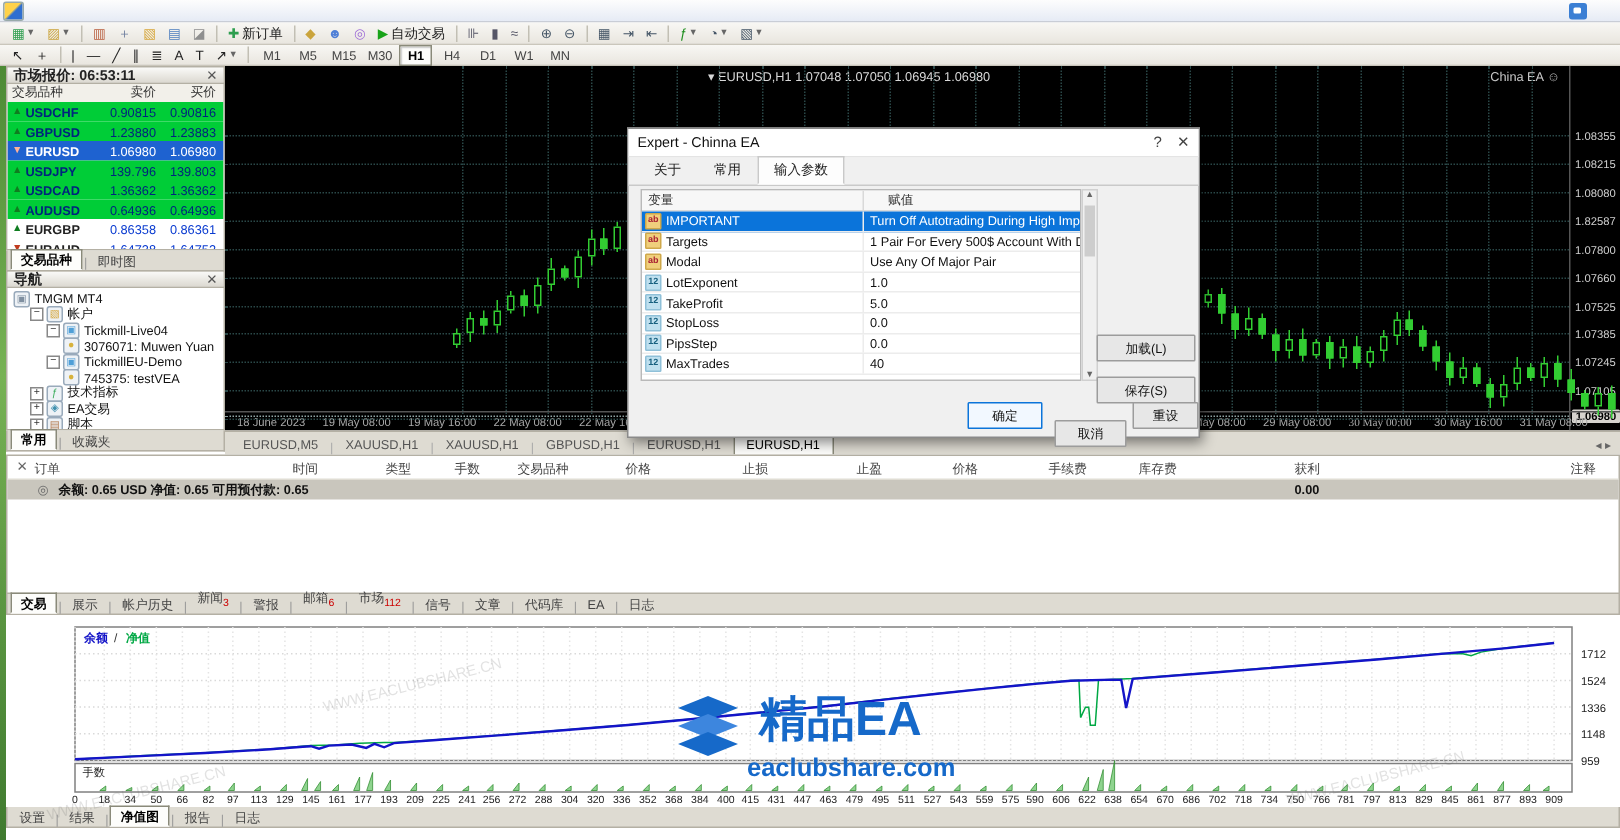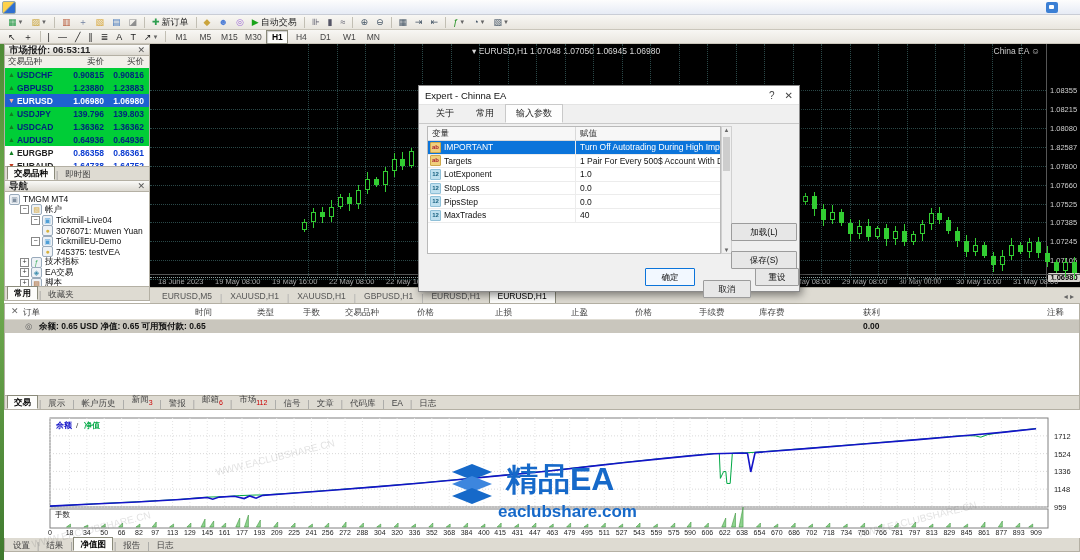--- a/index.html
+++ b/index.html
@@ -30,21 +30,21 @@
   
   .panel-h{background:linear-gradient(#fafaf8,#dcd9d1);border:1px solid #b4b0a4;border-bottom:1px solid #b4b0a4;
            font-weight:bold;font-size:9.5px;display:flex;align-items:center;padding:0 4px;box-sizing:border-box;color:#222;}
   .panel-h .x{margin-left:auto;color:#555;font-size:9px;}
   .mw{left:4px;top:44px;width:146px;}
   .mw-colh{display:flex;background:#f2f0ea;border-left:1px solid #b4b0a4;border-right:1px solid #b4b0a4;height:12px;
            font-size:8.5px;color:#333;align-items:center;box-sizing:border-box;padding:0 3px;}
   .mw-body{border-left:1px solid #b4b0a4;border-right:1px solid #b4b0a4;border-bottom:1px solid #b4b0a4;background:#fff;height:98px;overflow:hidden;}
   .mw-row{display:flex;height:13px;align-items:center;font-size:8.5px;padding:0 3px;box-sizing:border-box;}
   .mw-row .sym{width:56px;display:flex;align-items:center;gap:2px;font-weight:bold;}
-  .mw-row .p{width:40px;text-align:right;font-weight:bold;}
+  .mw-row .p{width:40px;text-align:right;font-weight:normal;}
   .mw-row.green{background:#00cd37;color:#00257d;}
   .mw-row.green .p{color:#00257d;}
   .mw-row.sel{background:#1e62d0;color:#fff;}
   .mw-row.sel .p{color:#fff;}
   .mw-row.plain{background:#fff;color:#222;}
   .mw-row.plain .p{color:#0a3bd0;}
   .arr{font-size:7px;line-height:8px;}
   .arr.up{color:#0f7d20;}
   .arr.down{color:#c03a1e;}
   .mw-row.sel .arr.down{color:#ffb199;}
@@ -944,43 +944,57 @@
       </span>
     </div>
     <div class="dlg-tabs" id="dlg-tabs">
         <div class="dlg-tab">关于</div>
         <div class="dlg-tab">常用</div>
         <div class="dlg-tab on">输入参数</div>
       </div>
     <div class="dlg-table">
       <div class="dlg-thead">
         <div style="width:148px;border-right:1px solid #d9d9d9;">变量</div>
-        <div style="flex:1;">赋值</div>
+        <div style="flex:1;margin-left:12px;">赋值</div>
       </div>
       <div id="dlg-rows">
           <div class="dlg-row sel">
             <div class="c1">
               <span class="pico str">ab</span>
               <span>IMPORTANT</span>
             </div>
             <div class="c2">Turn Off Autotrading During High Impac...</div>
           </div>
           <div class="dlg-row">
             <div class="c1">
               <span class="pico str">ab</span>
               <span>Targets</span>
             </div>
             <div class="c2">1 Pair For Every 500$ Account With Defau...</div>
           </div>
           <div class="dlg-row">
             <div class="c1">
+              <span class="pico str">ab</span>
+              <span>Modal</span>
+            </div>
+            <div class="c2">Use Any Of Major Pair</div>
+          </div>
+          <div class="dlg-row">
+            <div class="c1">
               <span class="pico num">12</span>
               <span>LotExponent</span>
             </div>
             <div class="c2">1.0</div>
+          </div>
+          <div class="dlg-row">
+            <div class="c1">
+              <span class="pico num">12</span>
+              <span>TakeProfit</span>
+            </div>
+            <div class="c2">5.0</div>
           </div>
           <div class="dlg-row">
             <div class="c1">
               <span class="pico num">12</span>
               <span>StopLoss</span>
             </div>
             <div class="c2">0.0</div>
           </div>
           <div class="dlg-row">
             <div class="c1">

